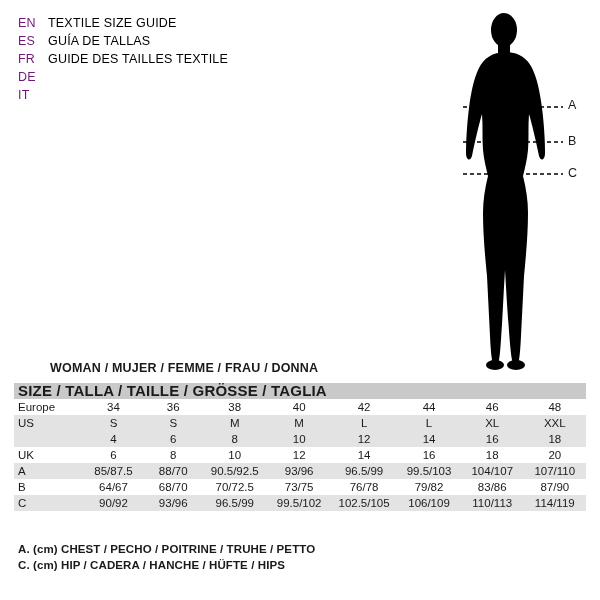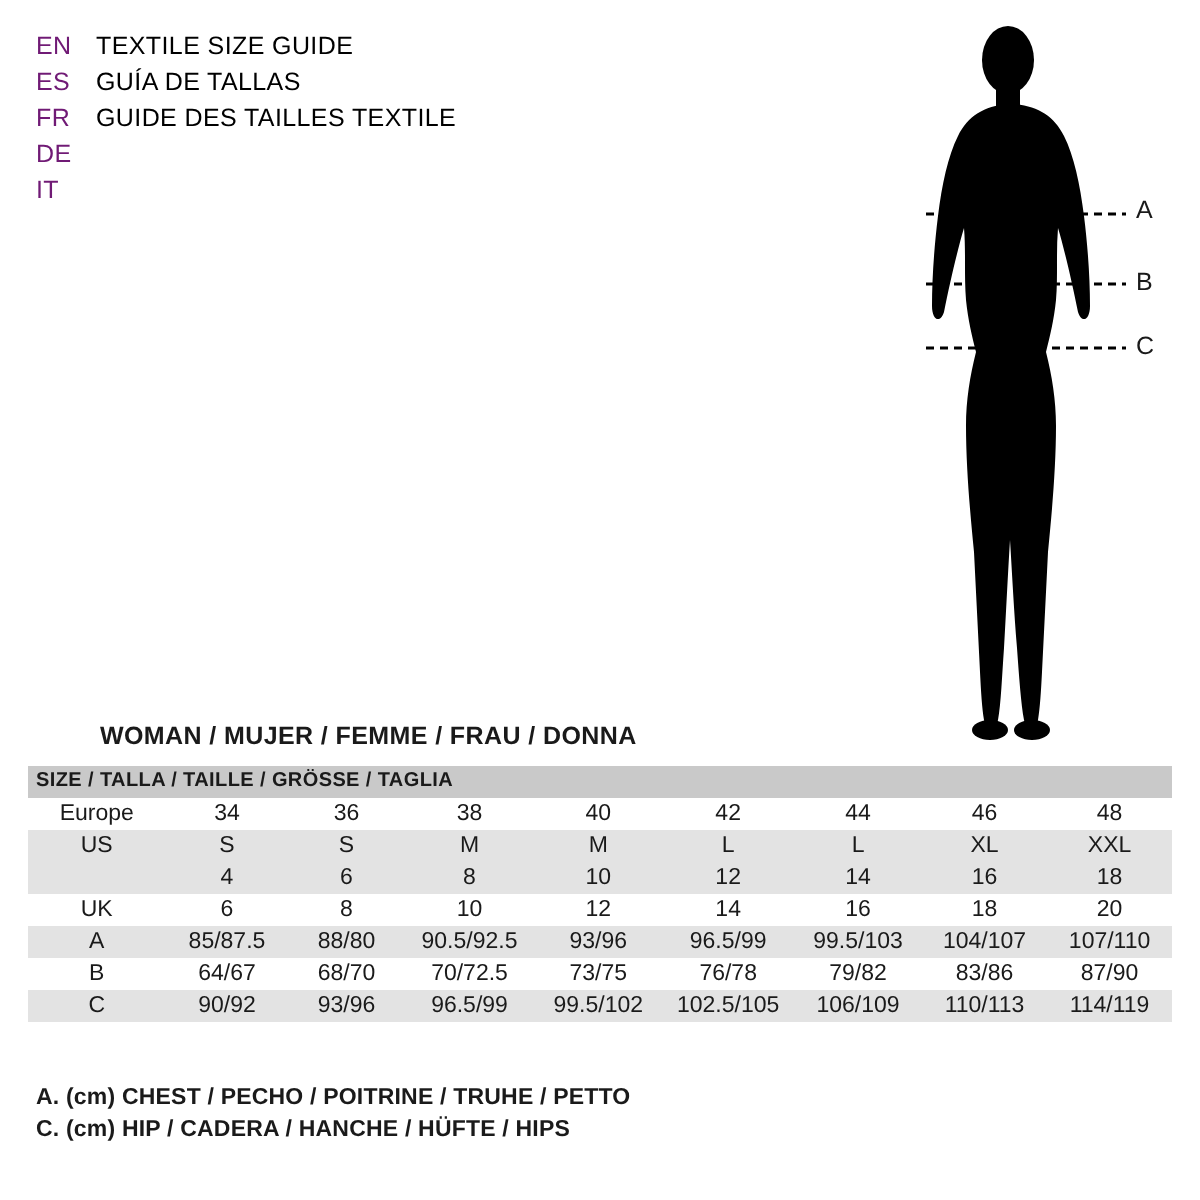--- a/index.html
+++ b/index.html
@@ -82,28 +82,28 @@
   }
   table.size-table td {
     height: 16px;
     padding: 0 4px;
     line-height: 16px;
     white-space: nowrap;
   }
   .hdr-row td {
     background: #c9c9c9;
     font-weight: bold;
-    font-size: 10px;
+    font-size: 15px;
     letter-spacing: 0.2px;
   }
   .row-shade td { background: #e3e3e3; }
   .row-plain td { background: #ffffff; }
   .col-label {
     width: 74px;
-    text-align: center;
+    text-align: left;
     padding-left: 4px;
   }
   .val { text-align: center; width: 62px; }
 
   
   .notes {
     position: absolute;
     left: 18px;
     top: 542px;
     font-size: 11.5px;
@@ -239,21 +239,21 @@
       <td class="val">12</td>
       <td class="val">14</td>
       <td class="val">16</td>
       <td class="val">18</td>
       <td class="val">20</td>
     </tr>
 
     <tr class="row-shade">
       <td class="col-label">A</td>
       <td class="val">85/87.5</td>
-      <td class="val">88/80</td>
+      <td class="val">88/70</td>
       <td class="val">90.5/92.5</td>
       <td class="val">93/96</td>
       <td class="val">96.5/99</td>
       <td class="val">99.5/103</td>
       <td class="val">104/107</td>
       <td class="val">107/110</td>
     </tr>
 
     <tr class="row-plain">
       <td class="col-label">B</td>

